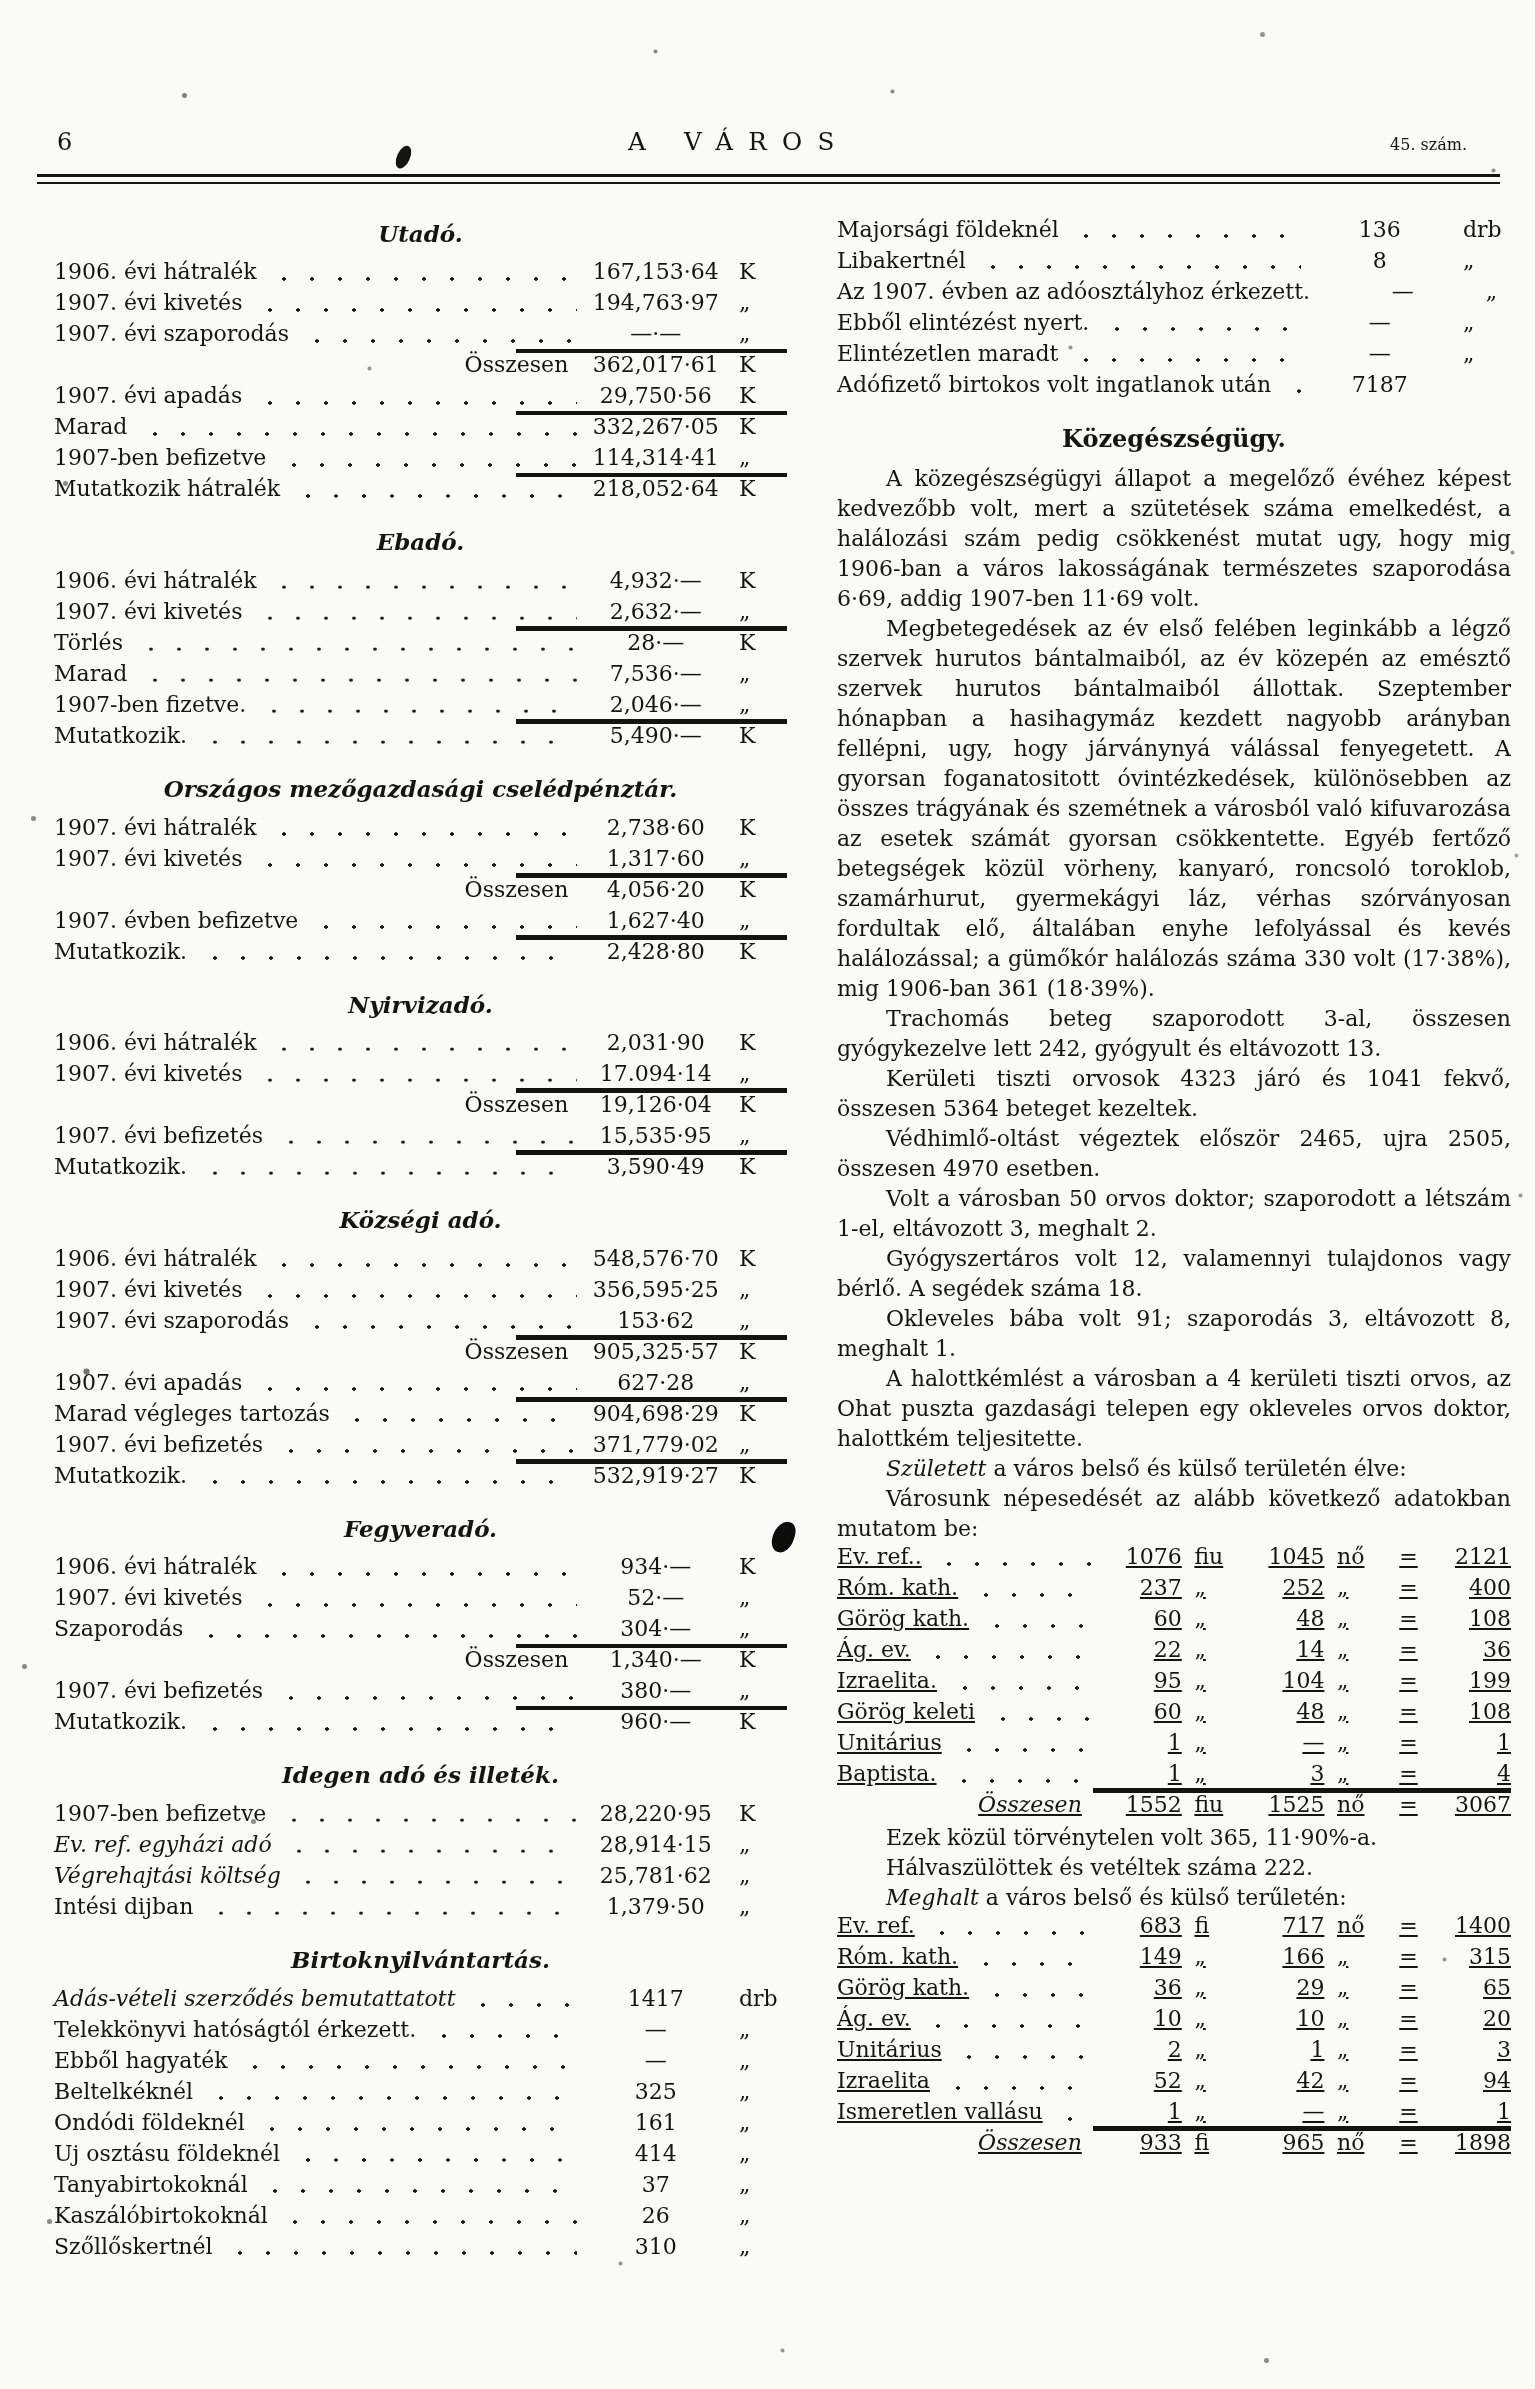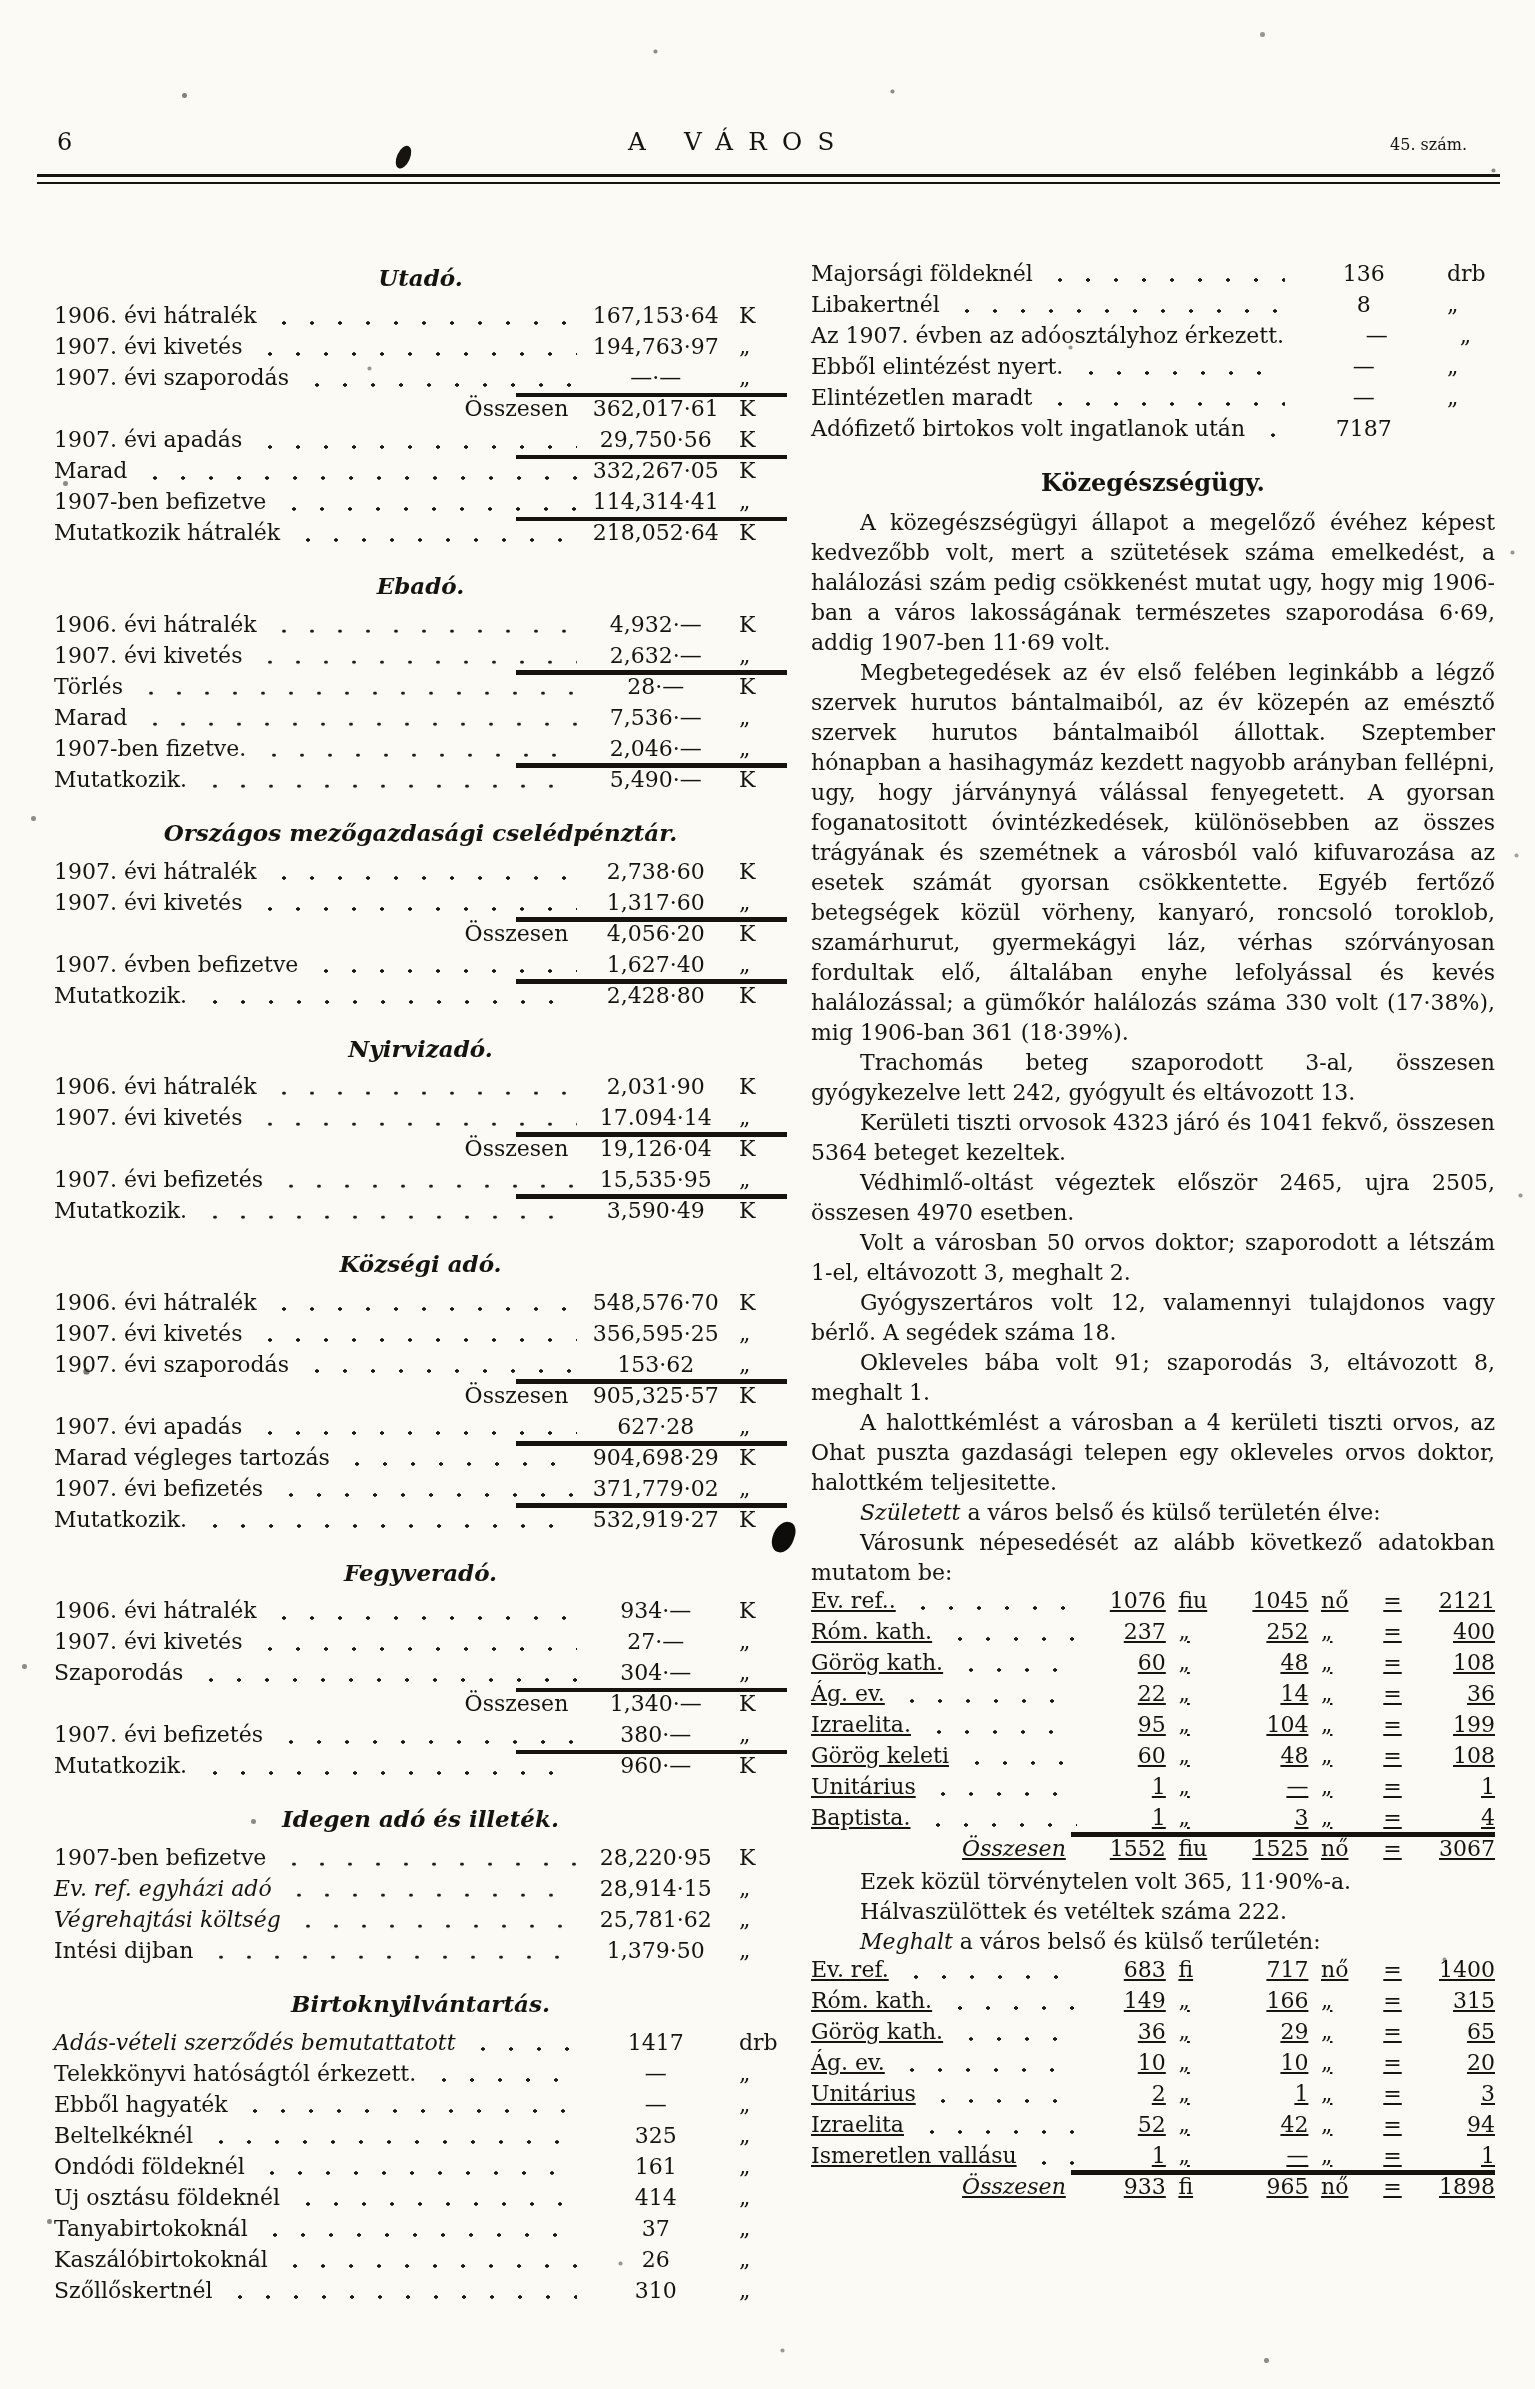--- a/index.html
+++ b/index.html
@@ -26,23 +26,22 @@
   .issue{font-size:16px;white-space:nowrap;}
   .double-rule{
     margin:18px 35px 0 37px;
     height:4.7px;
     border-top:3.7px solid #17140f;
     border-bottom:2.1px solid #17140f;
   }
   
   .columns{
     display:flex;
-    padding:33px 40px 0 54px;
-    gap:24px;
-    margin-top:44px;
+    padding:33px 24px 0 54px;
+    gap:50px;
   }
   .col-left{width:733px;flex:0 0 auto;}
   .col-right{flex:1;min-width:0;}
   
   .stitle{
     font-style:italic;font-weight:600;
     text-align:center;font-size:23px;
     margin:21px 0 12.6px 0;
   }
   .col-left .stitle:first-child{margin-top:3.1px;}
@@ -341,21 +340,21 @@
         <div class="stitle">Fegyveradó.</div>
         <div class="trow">
           <span class="lbl">1906. évi hátralék</span>
           <span class="leader"></span>
           <span class="val">934·—</span>
           <span class="unit">K</span>
         </div>
         <div class="trow">
           <span class="lbl">1907. évi kivetés</span>
           <span class="leader"></span>
-          <span class="val">27·—</span>
+          <span class="val">52·—</span>
           <span class="unit">„</span>
         </div>
         <div class="trow">
           <span class="lbl">Szaporodás</span>
           <span class="leader"></span>
           <span class="val">304·—</span>
           <span class="unit">„</span>
         </div>
         <div class="trow rule sum">
           <span class="lbl">Összesen</span>

